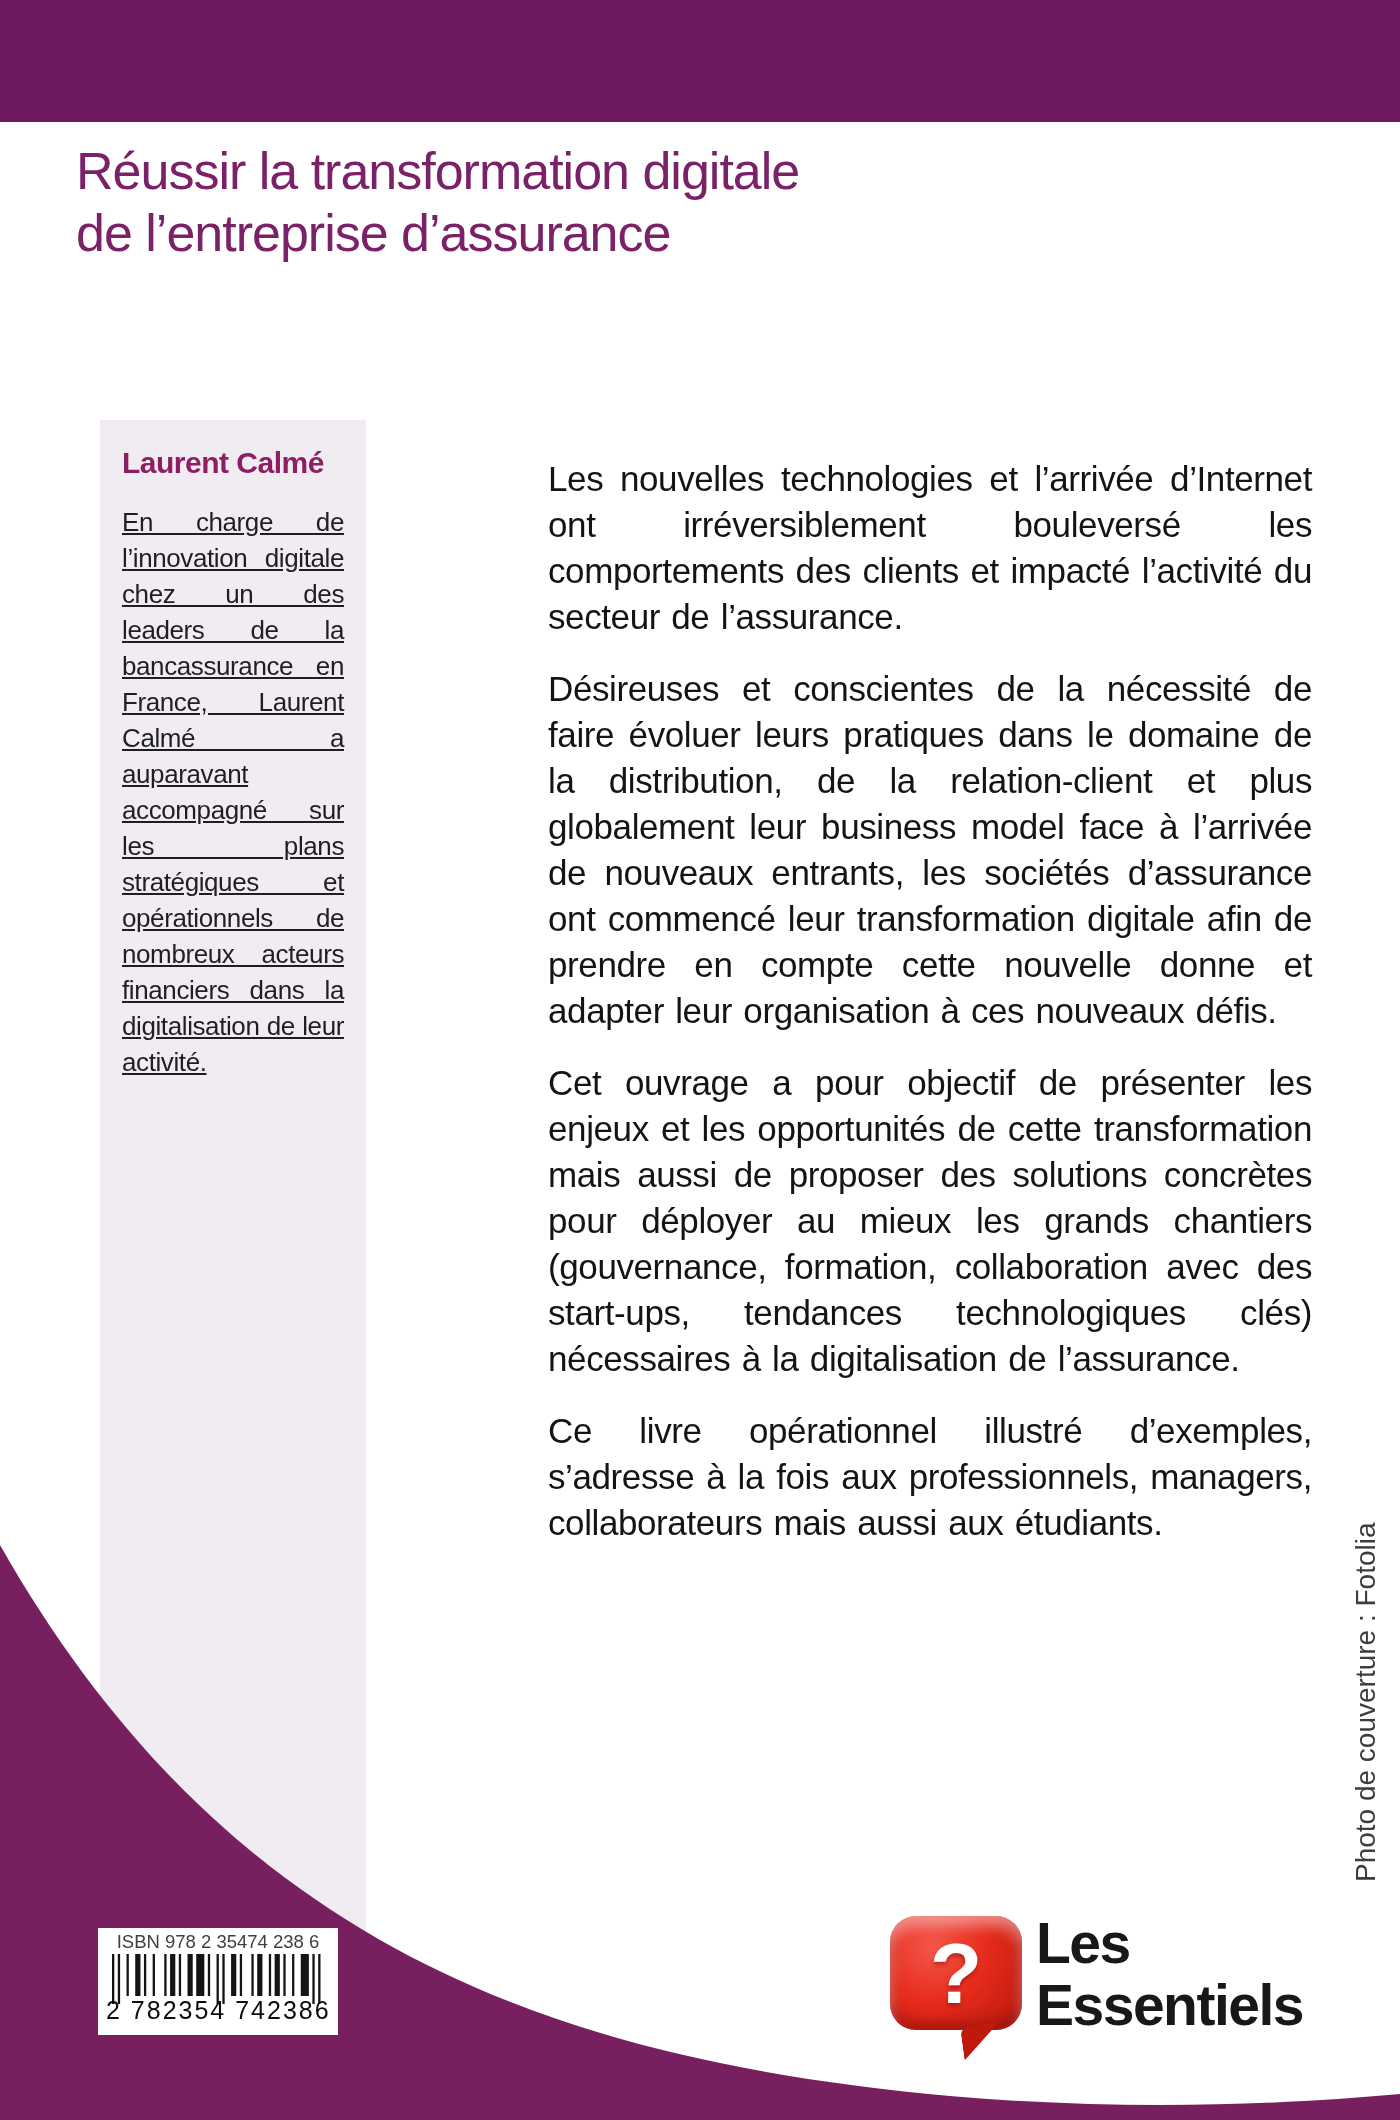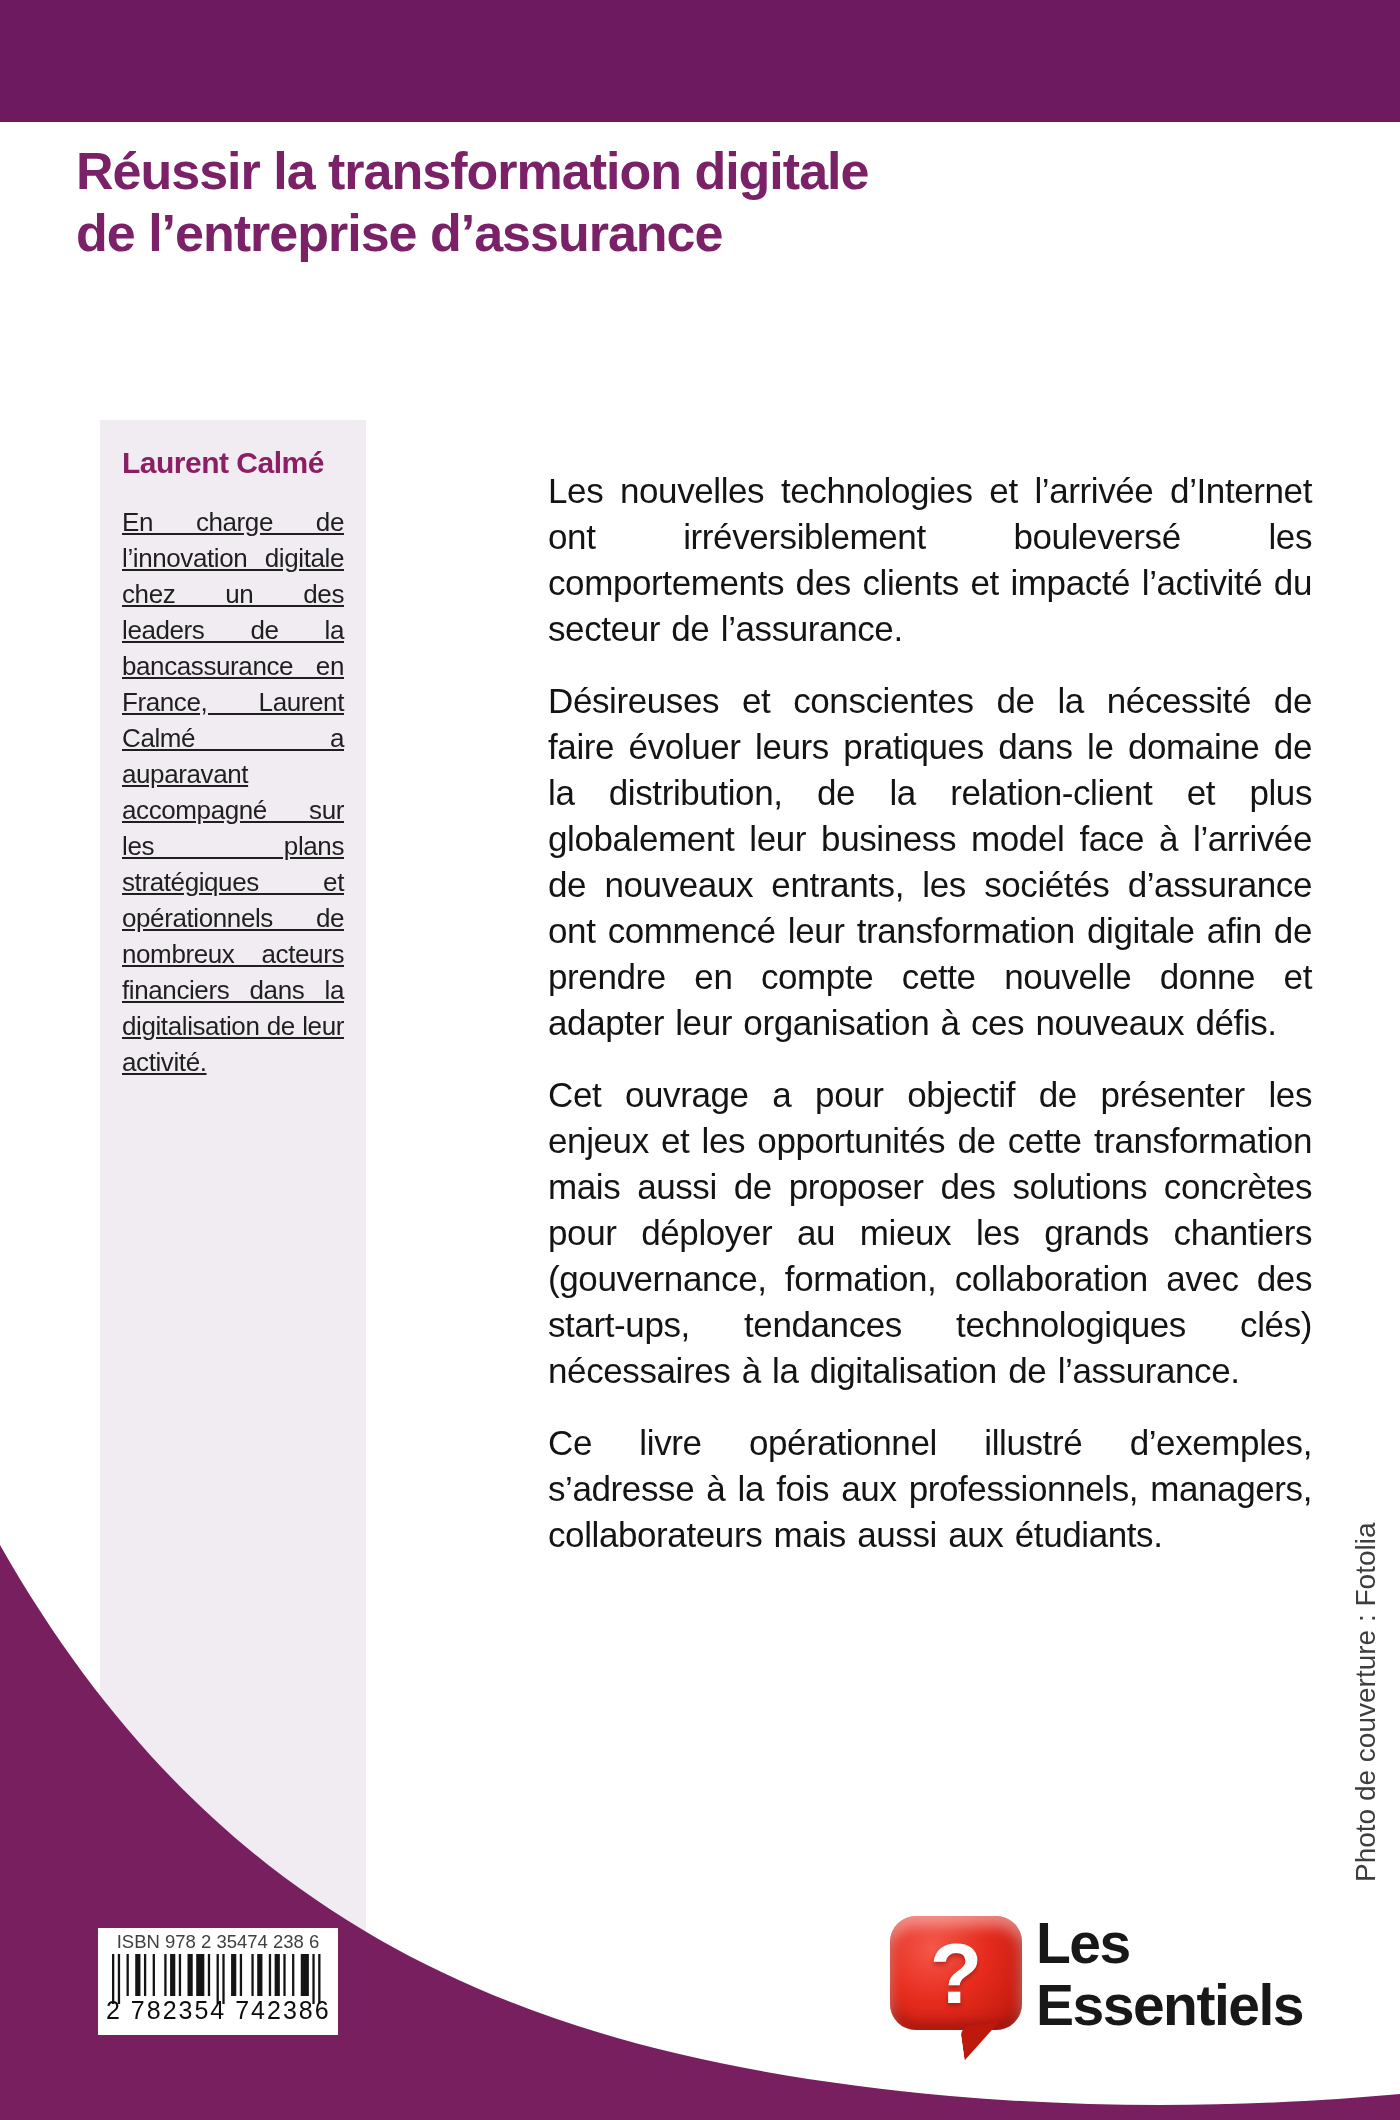--- a/index.html
+++ b/index.html
@@ -11,21 +11,21 @@
     font-family:"Liberation Sans", sans-serif;
   }
   
   .top-band{
     position:absolute;left:0;top:0;width:1400px;height:122px;
     background:#6e1a61;
   }
   
   .title{
     position:absolute;left:76px;top:140px;width:900px;
-    font-size:52px;line-height:62px;font-weight:700;
+    font-size:52px;line-height:62px;font-weight:400;
     color:#7b2168;letter-spacing:-1px;
   }
   
   .author-box{
     position:absolute;left:100px;top:420px;width:266px;height:1560px;
     background:#f1ecf2;z-index:1;box-sizing:border-box;
     padding:26px 22px 0 22px;
   }
   .author-name{
     font-size:30px;font-weight:bold;color:#8c1f63;
@@ -33,21 +33,21 @@
   }
   .author-bio{
     font-size:26px;line-height:36px;color:#1f1f1f;
     text-align:justify;letter-spacing:-0.4px;text-decoration:underline;
   }
   
   .main-col{
     position:absolute;left:548px;top:452px;width:764px;z-index:0;
   }
   .main-col p{
-    margin:16px 0 26px 0;
+    margin:4px 0 26px 0;
     font-size:35px;line-height:46px;color:#141414;
     text-align:justify;letter-spacing:-0.4px;word-spacing:2px;
   }
   
   .photo-credit{
     position:absolute;left:1350px;top:1458px;height:424px;width:42px;
     z-index:2;
   }
   .photo-credit span{
     display:block;height:424px;

